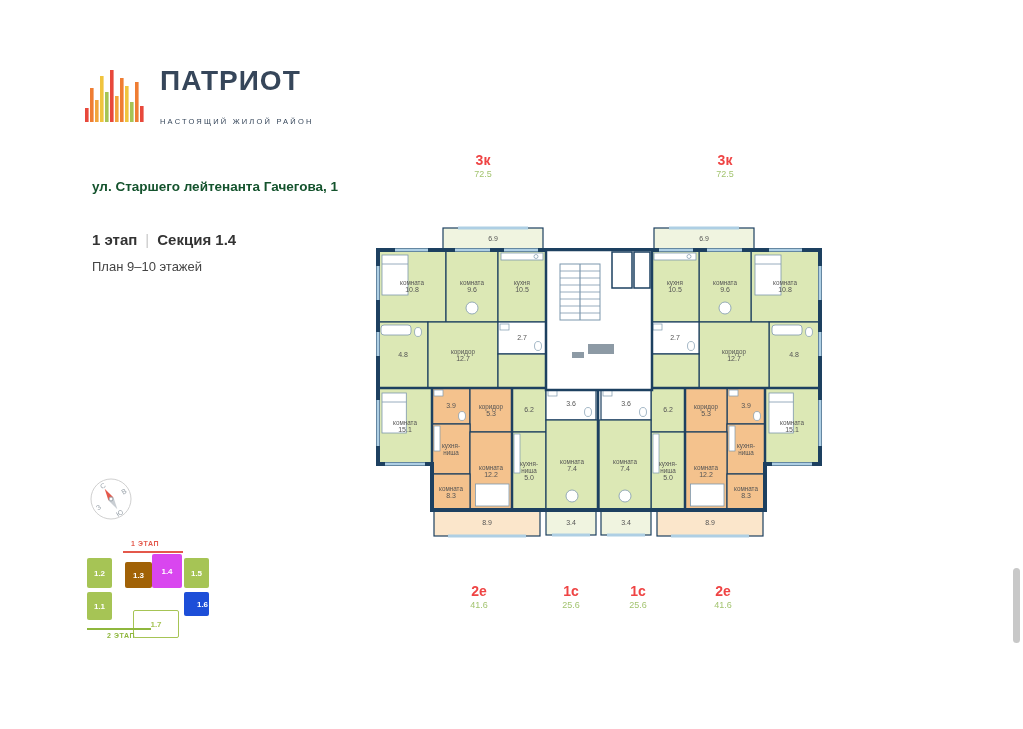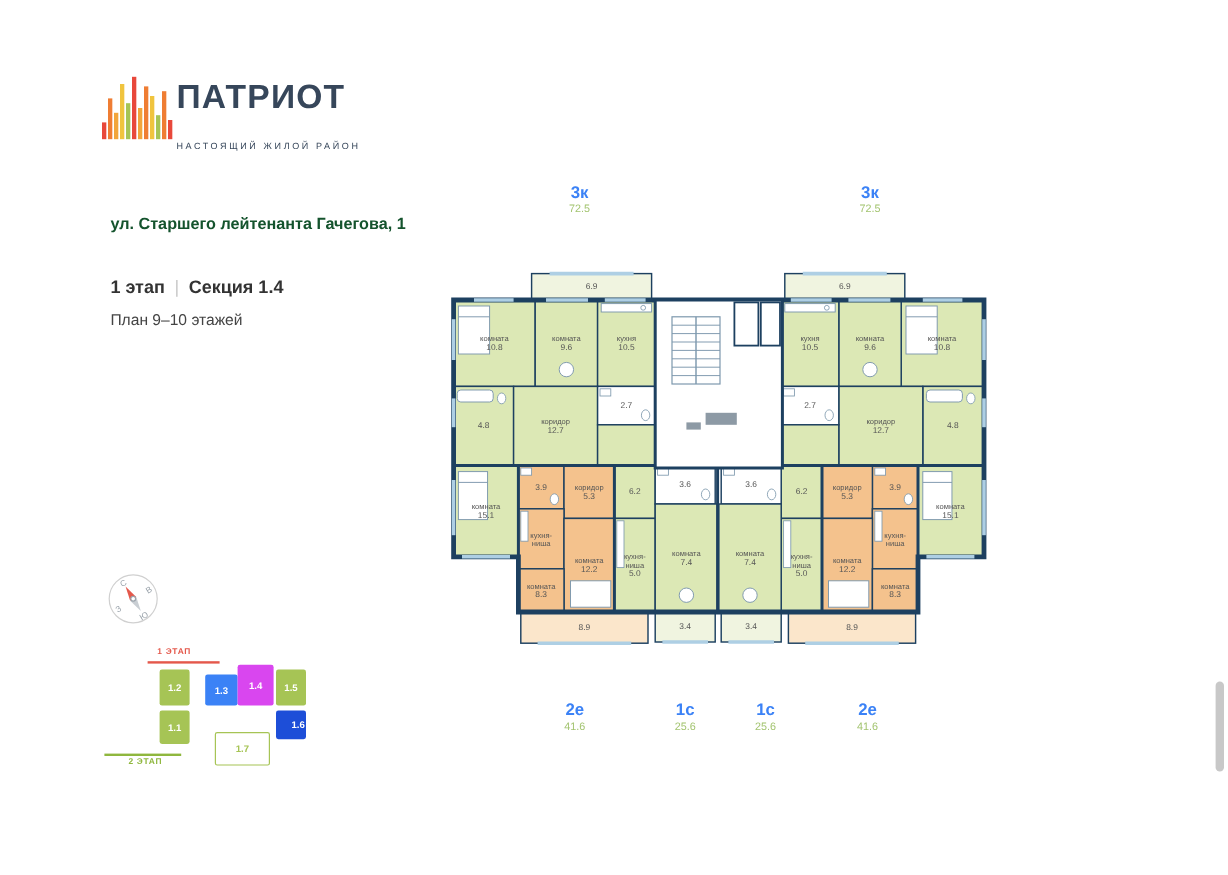--- a/index.html
+++ b/index.html
@@ -1,42 +1,42 @@
 <!DOCTYPE html>
 <html><head>
 <meta charset="utf-8">
 <style>
   * { margin:0; padding:0; box-sizing:border-box; }
   html,body { width:1023px; height:729px; background:#ffffff; overflow:hidden;
               font-family:"Liberation Sans", sans-serif; position:relative; }
 
-  .logo { position:absolute; left:85px; top:55px; display:flex; align-items:center; }
+  .logo { position:absolute; left:85px; top:55px; display:flex; align-items:flex-end; gap:13px; }
   #logo-bars { width:62px; height:58px; }
   .logo-title { font-size:28px; font-weight:bold; color:#36465a; letter-spacing:1px; margin-top:10px; }
   .logo-tagline { font-size:7.5px; color:#36465a; letter-spacing:2.2px; margin-top:20px; }
 
   .address { position:absolute; left:92px; top:179px; font-size:13.5px; font-weight:bold; color:#14532d; }
   .stage-line { position:absolute; left:92px; top:231px; font-size:15px; font-weight:bold; color:#333;
                 display:flex; gap:8px; align-items:center; }
   .stage-line .divider { color:#c9c9c9; font-weight:normal; }
   .plan-label { position:absolute; left:92px; top:259px; font-size:13px; color:#444; }
 
   #compass { position:absolute; left:84px; top:472px; width:54px; height:54px; }
 
   #site-map { position:absolute; left:85px; top:540px; width:140px; height:105px; }
   .sm-sec { position:absolute; border-radius:2px; display:flex; align-items:center; justify-content:center;
-            font-size:8px; font-weight:bold; color:#fff;margin-left:46px; }
+            font-size:8px; font-weight:bold; color:#fff; }
   .sm-line { position:absolute; height:2px; }
   .sm-stage { position:absolute; font-size:7px; font-weight:bold; letter-spacing:0.6px; }
 
   #floor-plan { position:absolute; left:0; top:0; }
   #floor-plan text { font-family:"Liberation Sans", sans-serif; }
 
   .apt-label { position:absolute; text-align:center; transform:translateX(-50%); }
-  .apt-type { font-size:14px; font-weight:bold; color:#3b82f6; }
+  .apt-type { font-size:14px; font-weight:bold; color:#ef4444; }
   .apt-area { font-size:9px; color:#a3c470; margin-top:1px; }
 
   .scrollbar { position:absolute; right:3px; top:568px; width:7px; height:75px;
                background:#c8c8c8; border-radius:4px; }
 </style>
 </head>
 <body>
 
 <div class="logo">
   <svg id="logo-bars" viewBox="0 0 62 58">
@@ -77,21 +77,21 @@
       <text x="12" y="30" text-anchor="middle" font-size="7" fill="#9aa3ab">З</text>
       <text x="42" y="30" text-anchor="middle" font-size="7" fill="#9aa3ab">В</text>
       <polygon points="27,15 30,27 24,27" fill="#e4584b"></polygon>
       <polygon points="27,39 30,27 24,27" fill="#c9ced3"></polygon>
     </g>
     <circle cx="27" cy="27" r="2" fill="#fff" stroke="#9aa3ab" stroke-width="1"></circle>
   </svg>
 
 <div id="site-map">
     <div class="sm-sec" style="left: 2px; top: 18px; width: 25px; height: 30px; background: rgb(166, 196, 85);">1.2</div>
-    <div class="sm-sec" style="left: 40px; top: 22px; width: 27px; height: 26px; background: #3b82f6;">1.3</div>
+    <div class="sm-sec" style="left: 40px; top: 22px; width: 27px; height: 26px; background: #a16207;">1.3</div>
     <div class="sm-sec" style="left: 67px; top: 14px; width: 30px; height: 34px; background: #d946ef;">1.4</div>
     <div class="sm-sec" style="left: 99px; top: 18px; width: 25px; height: 30px; background: rgb(166, 196, 85);">1.5</div>
     <div class="sm-sec" style="left: 2px; top: 52px; width: 25px; height: 28px; background: rgb(166, 196, 85);">1.1</div>
     <div class="sm-sec" style="left: 48px; top: 70px; width: 46px; height: 28px; background: rgb(255, 255, 255); border: 1.5px solid rgb(166, 196, 85); color: rgb(166, 196, 85);">1.7</div>
     <div class="sm-sec" style="left: 99px; top: 52px; width: 25px; height: 24px; background: #1d4ed8; padding-left: 12px;">1.6</div>
     <div class="sm-line" style="left: 38px; top: 11px; width: 60px; background: rgb(228, 88, 75);"></div>
     <div class="sm-stage" style="left: 46px; top: 0px; color: rgb(228, 88, 75);">1 ЭТАП</div>
     <div class="sm-line" style="left: 2px; top: 88px; width: 64px; background: rgb(143, 183, 62);"></div>
     <div class="sm-stage" style="left: 22px; top: 92px; color: rgb(143, 183, 62);">2 ЭТАП</div>
   </div>

